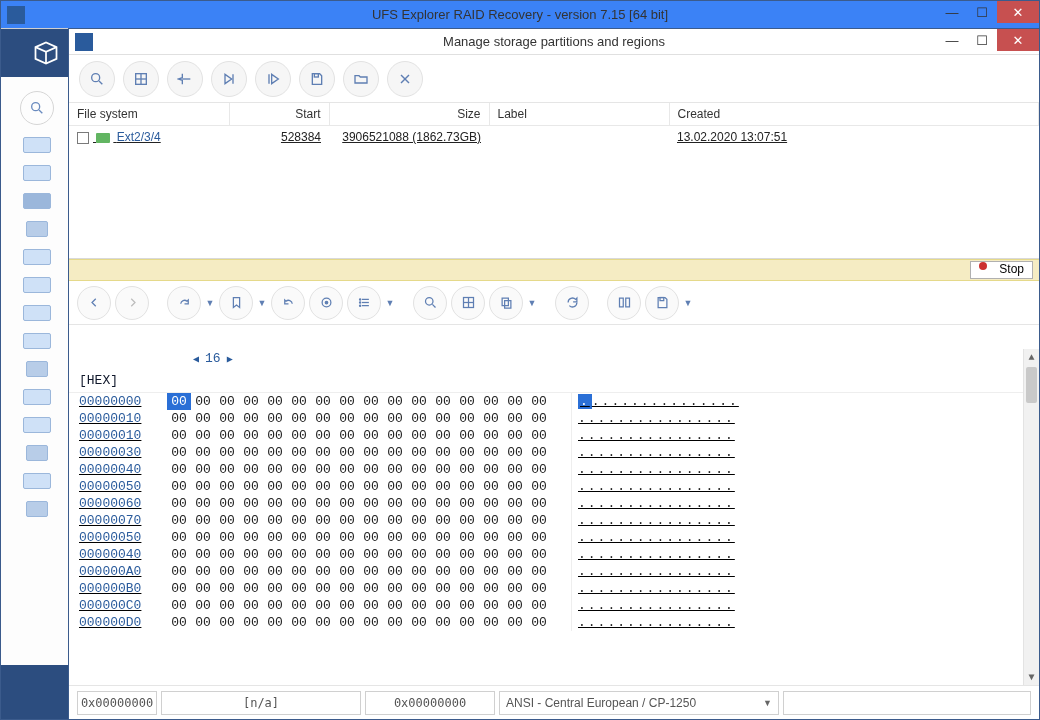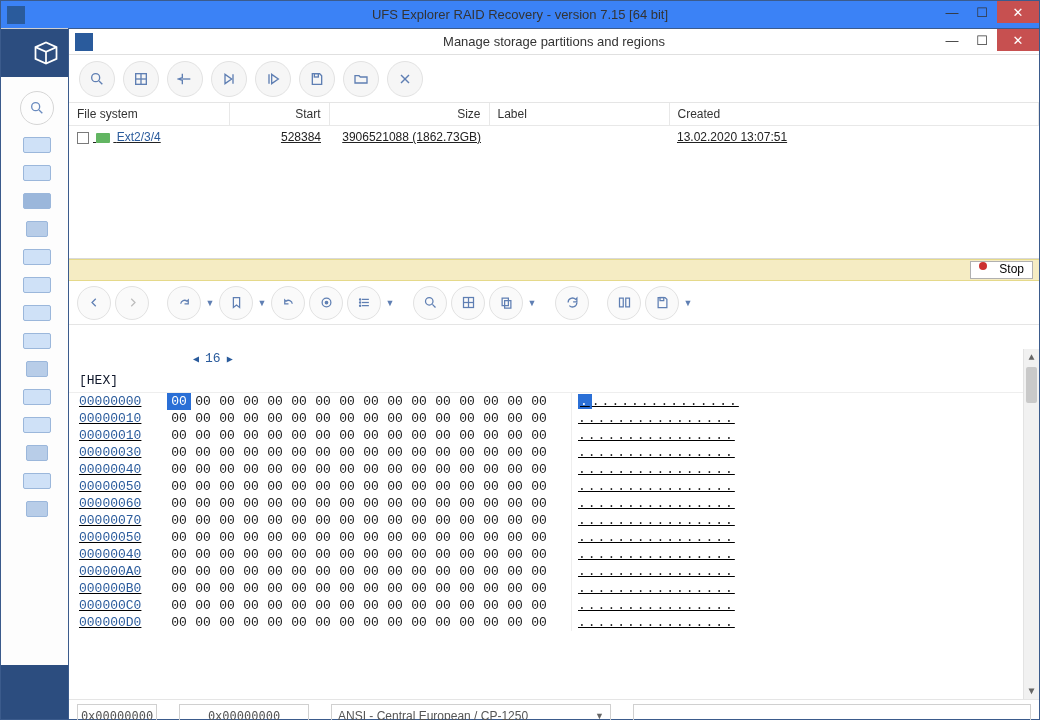--- a/index.html
+++ b/index.html
@@ -192,21 +192,21 @@
   .hexascii { margin-left: 20px; color:#222; border-left:1px solid #eee; padding-left:6px; letter-spacing:2px; }
   .hexascii .sel { background:#2a6fd6; color:#fff; padding:0 2px; }
   .hex-vscroll{
     position:absolute; right:0; top:24px; bottom:0; width:16px;
     background:#f1f1f1; border-left:1px solid #e3e3e3;
   }
   .hex-vscroll .arrow{height:16px;display:flex;align-items:center;justify-content:center;color:#666;font-size:10px;}
   .hex-vscroll .thumb{position:absolute;left:2px;right:2px;top:18px;height:36px;background:#c9c9c9;border-radius:2px;}
 
   .statusbar {
-    height: 20px; display:flex; gap:22px; align-items:flex-start; padding:4px 8px;
+    height: 34px; display:flex; gap:4px; align-items:flex-end; padding:4px 8px;
     border-top:1px solid #e5e5e5;
   }
   .statusbar .cell {
     border:1px solid #d0d0d0; height:24px; display:flex; align-items:center; justify-content:center;
     font-family: Consolas, monospace; font-size:12px; color:#555;
   }
   .statusbar .cell.w1{width:80px;}
   .statusbar .cell.w2{width:200px;}
   .statusbar .cell.w3{width:130px;}
   .statusbar .cell.w4{flex:0 0 280px; justify-content:space-between; padding:0 6px; font-family:"Segoe UI",sans-serif;}
@@ -541,20 +541,21 @@
       </div>
     <div class="hex-vscroll">
       <div class="arrow">▲</div>
       <div class="thumb"></div>
       <div class="arrow" style="position:absolute;bottom:0;left:0;right:0">▼</div>
     </div>
   </div>
 
   <div class="statusbar">
     <div class="cell w1">0x00000000</div>
+    <div class="cell w2">[n/a]</div>
     <div class="cell w3">0x00000000</div>
     <div class="cell w4">
       <span>ANSI - Central European / CP-1250</span>
       <span class="dd">▼</span>
     </div>
     <div class="cell w5"></div>
   </div>
 
 </div>
 

